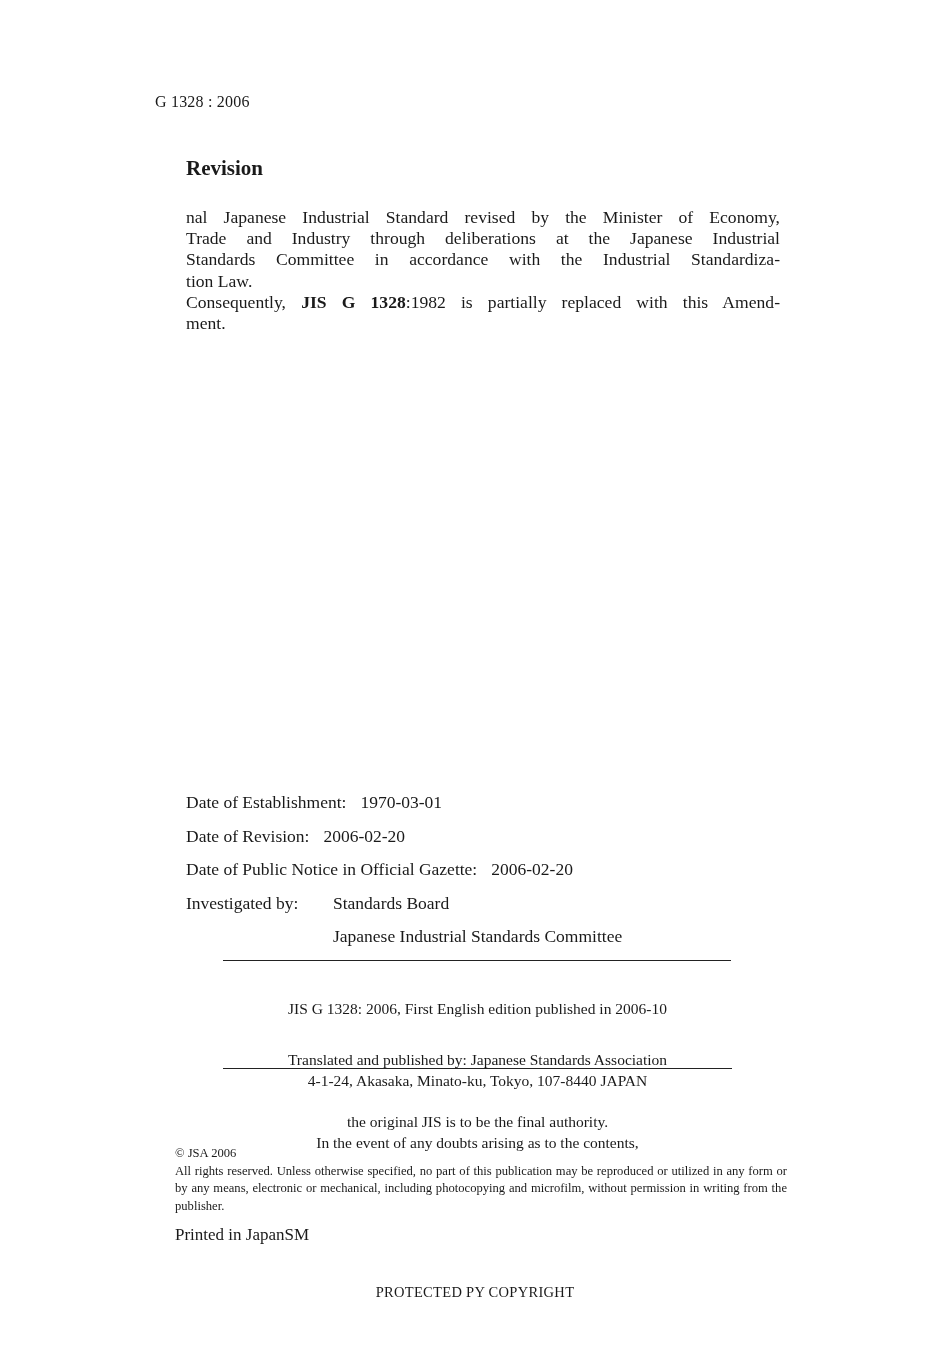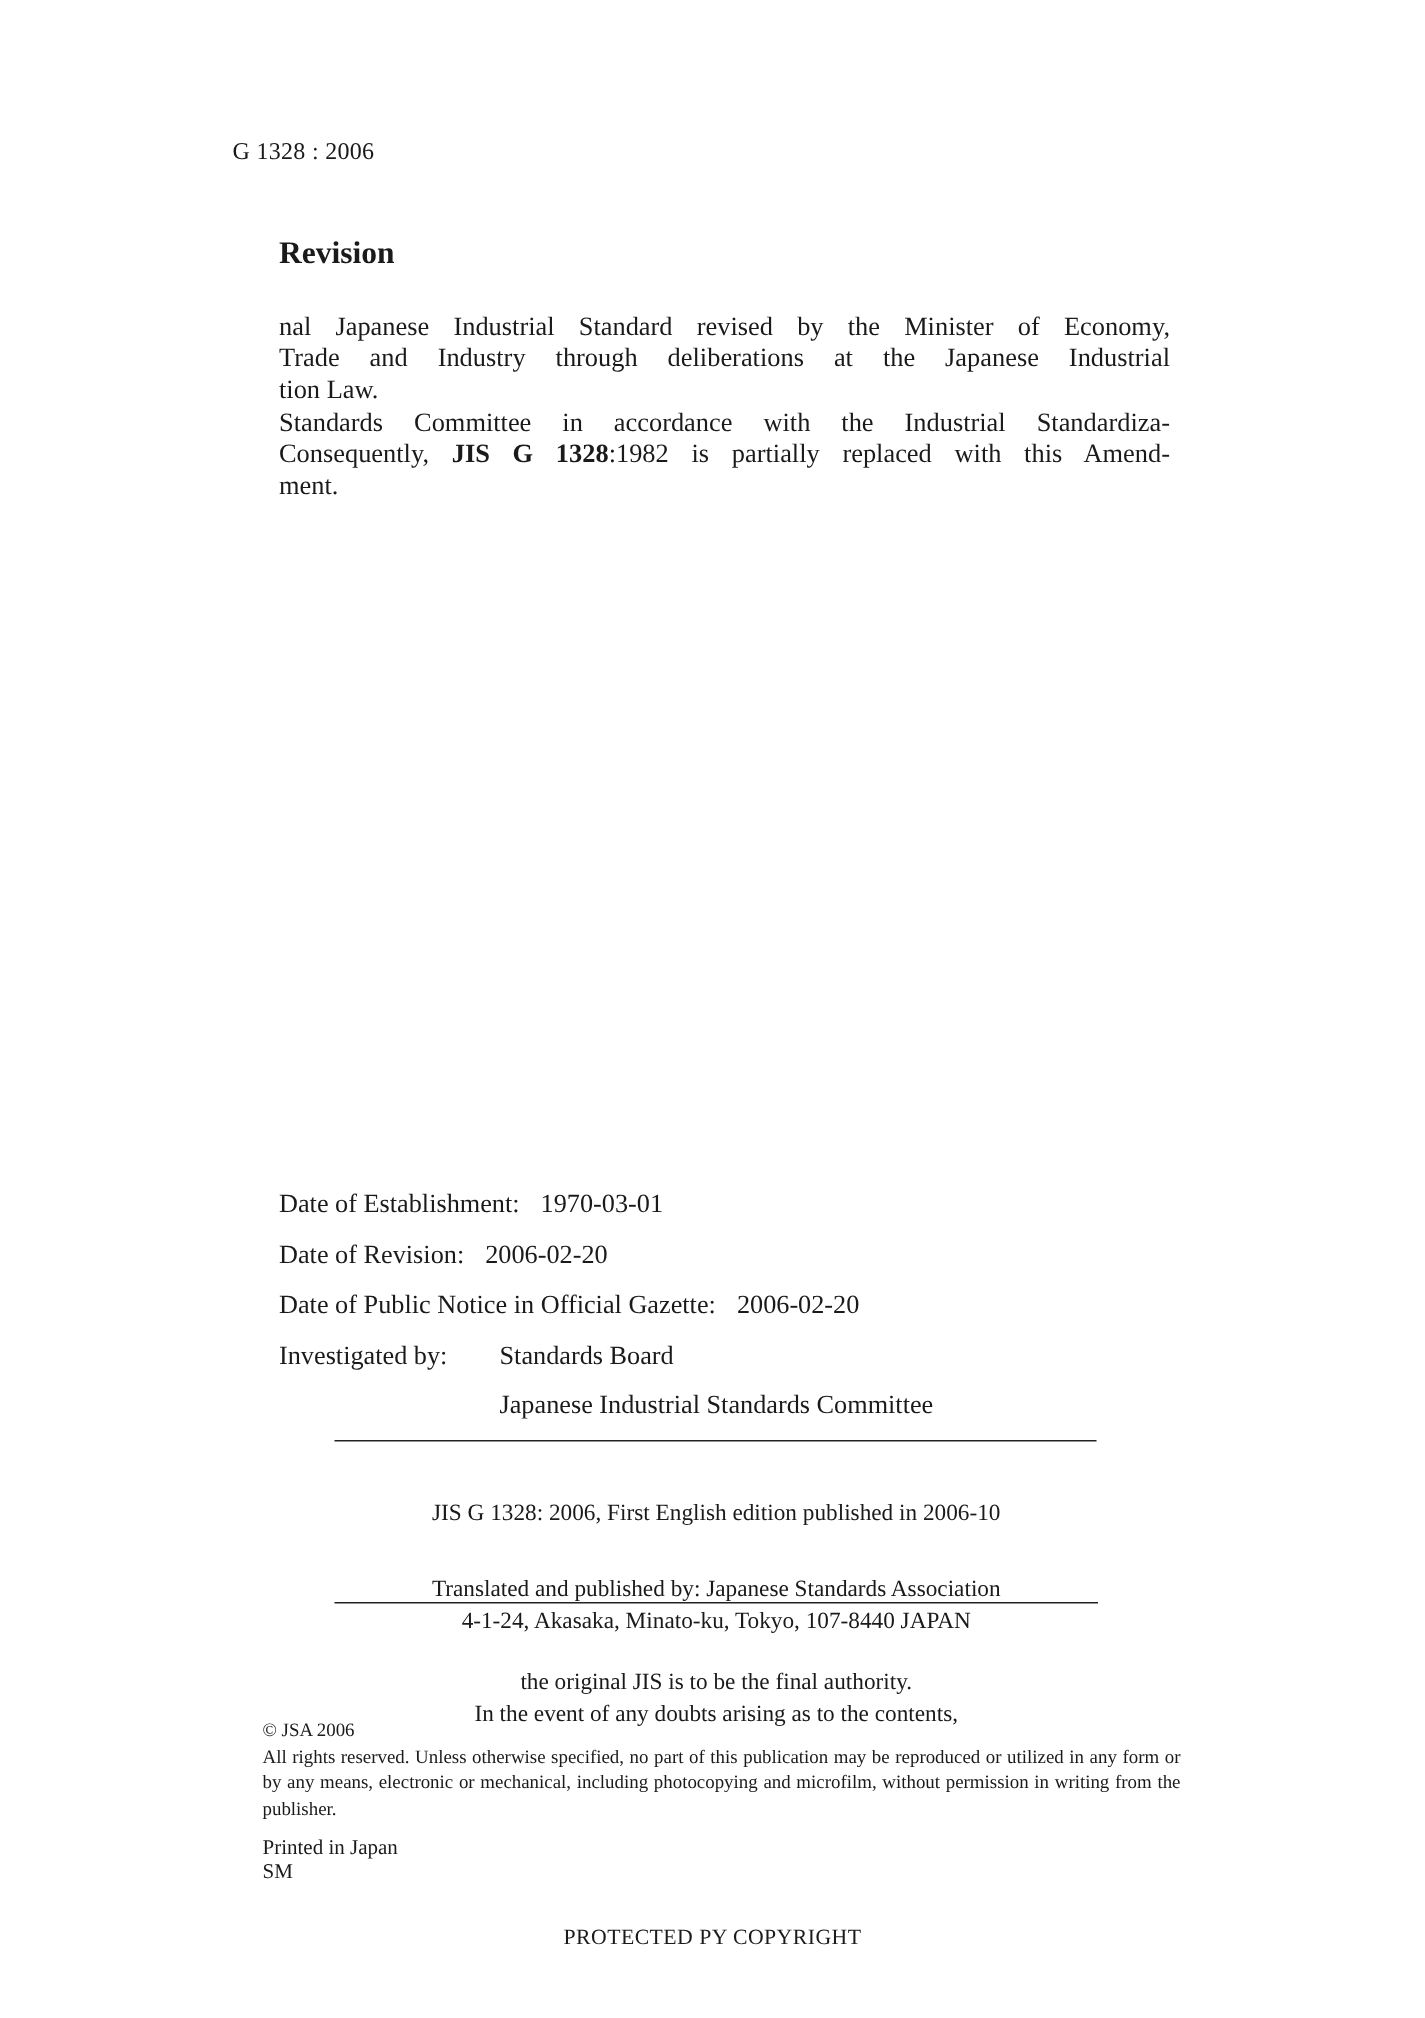--- a/index.html
+++ b/index.html
@@ -49,39 +49,39 @@
     .pub3 { top: 1087px; }
 
     .copyright {
       left: 175px; top: 1145px; width: 612px;
       font-family: "Liberation Serif", serif; font-size: 12.6px; line-height: 17.6px;
     }
     .copyright .rights { text-align: justify; text-align-last: left; }
     .printed-row {
       left: 175px; top: 1225px; width: 605px;
       display: flex; 
-      font-family: "Liberation Serif", serif; font-size: 14px; flex-direction: column;
+      font-family: "Liberation Serif", serif; font-size: 17px;
     }
     .protected {
       left: 0; top: 1284px; width: 950px; text-align: center;
       font-family: "Liberation Serif", serif; font-size: 14.5px; letter-spacing: 0.3px;
     }
   </style>
 </head>
 <body>
 
 <div class="abs header-code">G 1328 : 2006</div>
 
 <div class="abs foreword-title">Revision</div>
 
 <div class="abs foreword-body">
   <span class="fw-line">nal Japanese Industrial Standard revised by the Minister of Economy,</span>
   <span class="fw-line">Trade and Industry through deliberations at the Japanese Industrial</span>
+  <span class="fw-line">Standards Committee in accordance with the Industrial Standardiza-</span>
   <span class="fw-line last">tion Law.</span>
-  <span class="fw-line">Standards Committee in accordance with the Industrial Standardiza-</span>
   <span class="fw-line"><span>Consequently, </span><span class="bold">JIS G 1328</span><span>:1982 is partially replaced with this Amend-</span></span>
   <span class="fw-line last">ment.</span>
 </div>
 
 <div class="abs dates">
   <div class="date-row">
     <span>Date of Establishment:</span><span class="val">1970-03-01</span>
   </div>
   <div class="date-row">
     <span>Date of Revision:</span><span class="val">2006-02-20</span>

